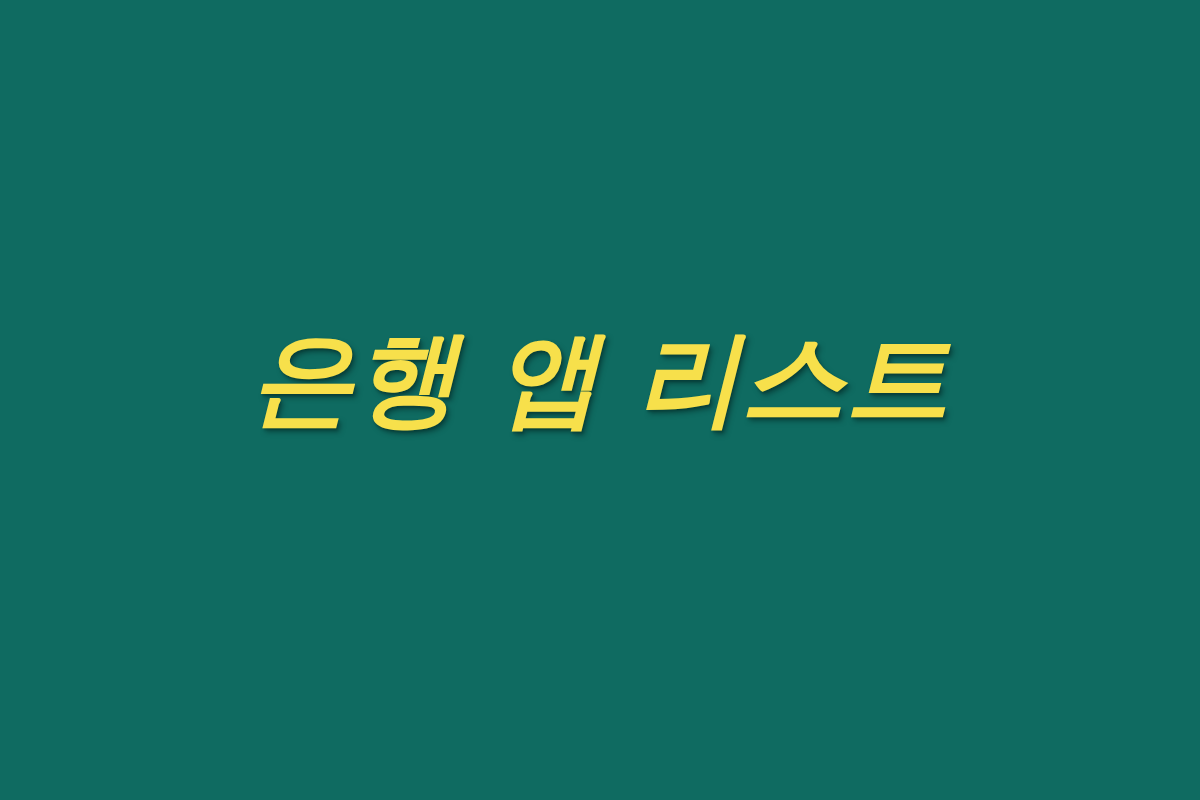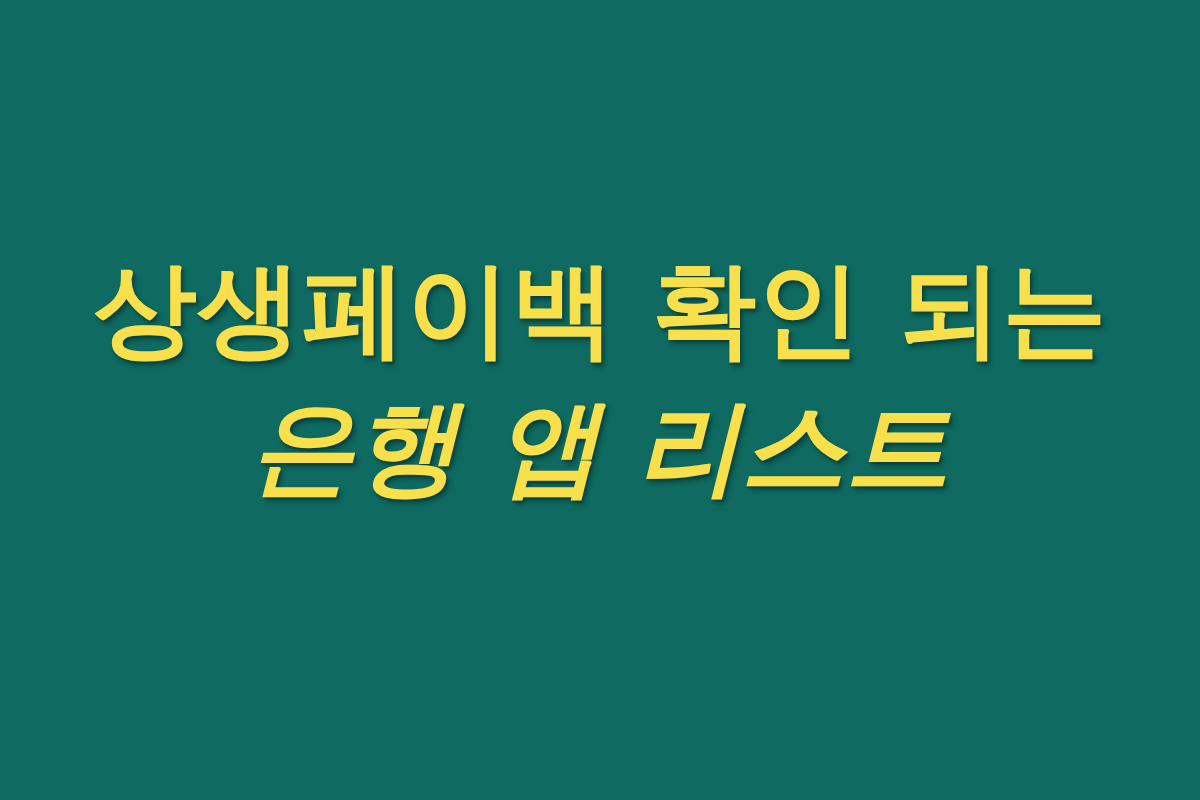--- a/index.html
+++ b/index.html
@@ -65,19 +65,18 @@
     font-style: italic;
   }
 </style>
 </head>
 <body>
 
 <div id="title-card">
 
   <div id="headline">
 
-    <span class="headline-line line-1">상생페이백 확인 되는</span>
 
     <span class="headline-line line-2">은행 앱 리스트</span>
 
   </div>
 
 </div>
 
 </body></html>

